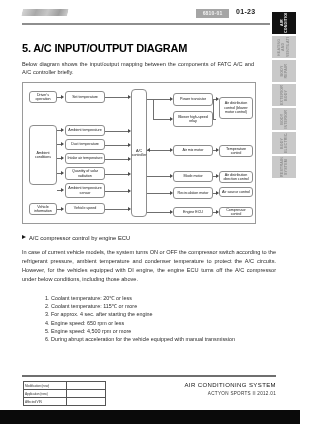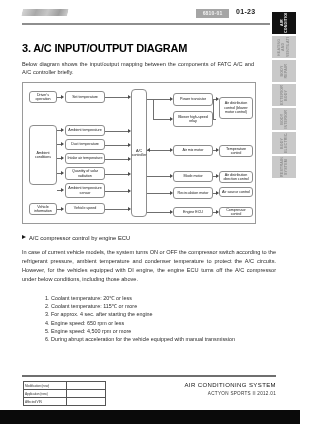--- a/index.html
+++ b/index.html
@@ -125,21 +125,21 @@
       <div class="tab">
         <span>BODY
 ELECTRICAL</span>
       </div>
       <div class="tab">
         <span>RESTRAINT
 SYSTEM</span>
       </div>
     </div>
 
-  <div class="h2">3. A/C INPUT/OUTPUT DIAGRAM</div>
+  <div class="h2">5. A/C INPUT/OUTPUT DIAGRAM</div>
   <div class="intro">Below diagram shows the input/output mapping between the components of FATC A/C and A/C controller briefly.</div>
 
   <div class="diagram">
     <div class="dg" id="dg">
         <div class="box" style="left: 6px; top: 8px; width: 28px; height: 12px;">
           <span>Driver's operation</span>
         </div>
         <div class="box tall" style="left: 6px; top: 42px; width: 28px; height: 60px;">
           <span>Ambient conditions</span>
         </div>

